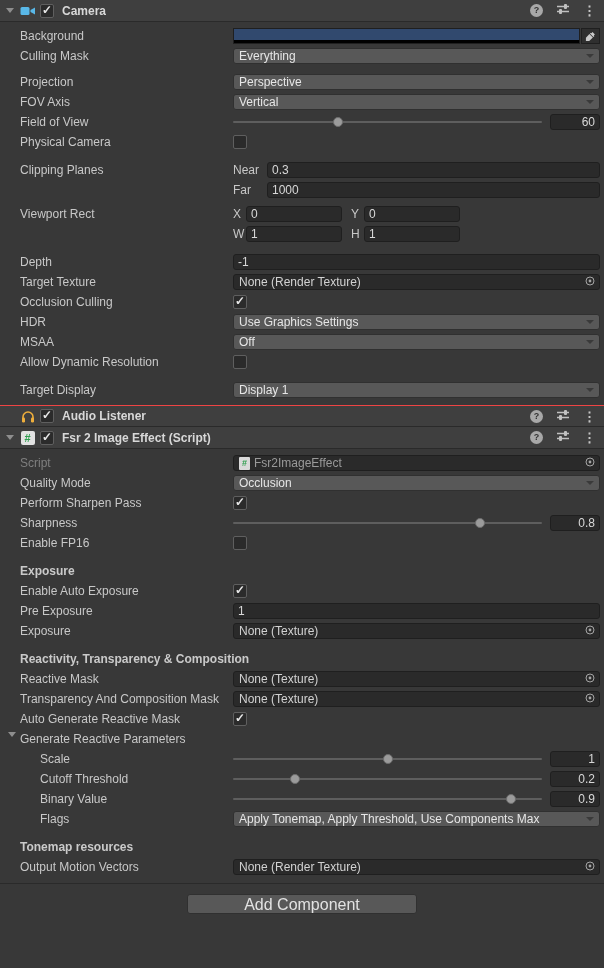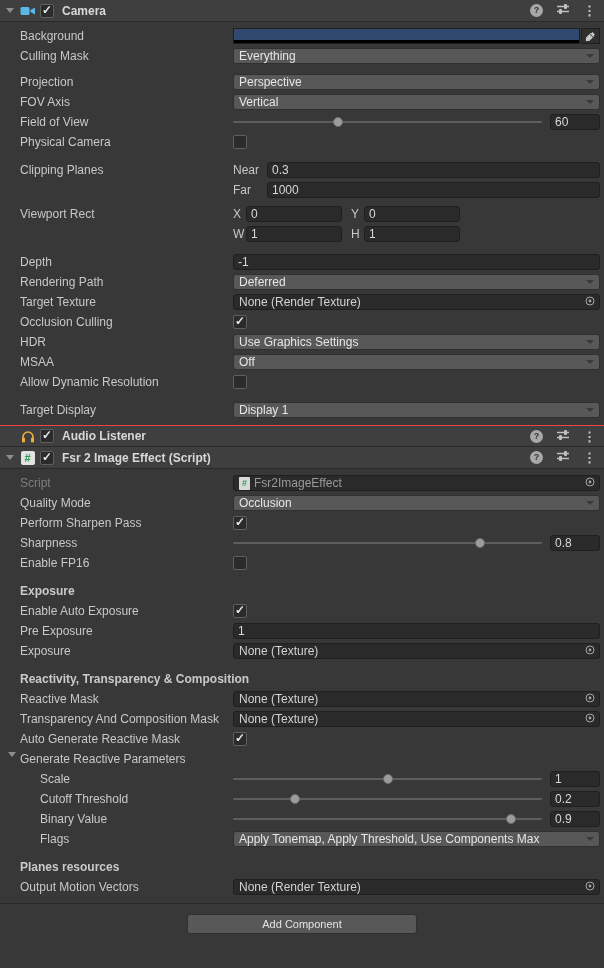--- a/index.html
+++ b/index.html
@@ -50,29 +50,29 @@
   .mini { width:34px; flex:none; white-space:nowrap; }
   .axis { width:13px; flex:none; }
   .objfield { flex:1; min-width:0; height:16px; background:#2A2A2A; border:1px solid #1F1F1F; border-radius:3px; display:flex; align-items:center; padding:0 3px 0 5px; color:#D2D2D2; }
   .obj-text { flex:1; white-space:nowrap; overflow:hidden; line-height:14px; }
   .obj-text.dim { color:#9A9A9A; }
   .mini-script { width:11px; height:13px; background:#D9D9D9; border-radius:1px; position:relative; margin-right:4px; flex:none; }
   .mini-script::after { content:"#"; position:absolute; left:0; top:0; width:11px; height:13px; line-height:13px; text-align:center; font-size:9px; font-weight:bold; color:#2E9E4E; }
   .slider-wrap { flex:1; position:relative; height:16px; margin-right:8px; }
   .slider-track { position:absolute; left:0; right:0; top:7px; height:2px; background:#5E5E5E; border-radius:1px; }
   .slider-handle { position:absolute; top:3px; width:10px; height:10px; margin-left:-5px; border-radius:50%; background:#9B9B9B; border:1px solid #6E6E6E; }
-  input.slider-value { flex:0 0 50px; }
+  input.slider-value { flex:0 0 50px;text-align:right; }
   .color-field { flex:1; min-width:0; display:flex; height:16px; }
   .swatch { flex:1; border:1px solid #1F1F1F; display:flex; flex-direction:column; }
   .swatch-color { flex:1; }
   .swatch-alpha { height:3px; background:#000; }
   .eyedropper-btn { width:19px; flex:none; margin-left:1px; background:#2F2F2F; border:1px solid #1F1F1F; display:flex; align-items:center; justify-content:center; }
   
   .footer { height:45px; border-top:1px solid #2A2A2A; }
-  .add-btn { display:block; width:230px; height:20px; margin:10px auto 0 auto; background:#585858; border:1px solid #303030; border-radius:3px; color:#E2E2E2; font-family:"Liberation Sans",sans-serif; font-size:11px; }
+  .add-btn { display:block; width:230px; height:20px; margin:10px auto 0 auto; background:#585858; border:1px solid #303030; border-radius:3px; color:#E2E2E2; font-family:"Liberation Sans",sans-serif; font-size:16px; }
 </style>
 </head>
 <body>
 
 <div class="comp-header" style="border-top:none;">
   <span class="fold-slot">
       <span class="tri-down"></span>
     </span>
   <span class="hdr-icon">
     <svg width="16" height="12" viewBox="0 0 16 12">
@@ -195,29 +195,20 @@
         <input class="tfield vp" value="1" style="">
     </span>
   </div>
 
   <div class="g8"></div>
 
   <div class="row">
     <span class="label">Depth</span>
     <span class="ctrl">
         <input class="tfield" value="-1" style="">
-      </span>
-  </div>
-  <div class="row">
-    <span class="label">Rendering Path</span>
-    <span class="ctrl">
-        <span class="dropdown">
-          <span class="dd-text">Deferred</span>
-          <span class="dd-arrow"></span>
-        </span>
       </span>
   </div>
   <div class="row">
     <span class="label">Target Texture</span>
     <span class="ctrl">
         <span class="objfield">
           <span class="obj-text">None (Render Texture)</span>
           <span><svg width="12" height="12" viewBox="0 0 12 12">
               <circle cx="6" cy="6" r="4" fill="none" stroke="#A5A5A5"></circle>
               <circle cx="6" cy="6" r="1.4" fill="#A5A5A5"></circle>
@@ -465,21 +456,21 @@
     <span class="ctrl">
         <span class="dropdown">
           <span class="dd-text">Apply Tonemap, Apply Threshold, Use Components Max</span>
           <span class="dd-arrow"></span>
         </span>
       </span>
   </div>
 
   <div class="g8"></div>
   <div class="row">
-      <span class="section-label">Planes resources</span>
+      <span class="section-label">Tonemap resources</span>
     </div>
 
   <div class="row">
     <span class="label">Output Motion Vectors</span>
     <span class="ctrl">
         <span class="objfield">
           <span class="obj-text">None (Render Texture)</span>
           <span><svg width="12" height="12" viewBox="0 0 12 12">
               <circle cx="6" cy="6" r="4" fill="none" stroke="#A5A5A5"></circle>
               <circle cx="6" cy="6" r="1.4" fill="#A5A5A5"></circle>

